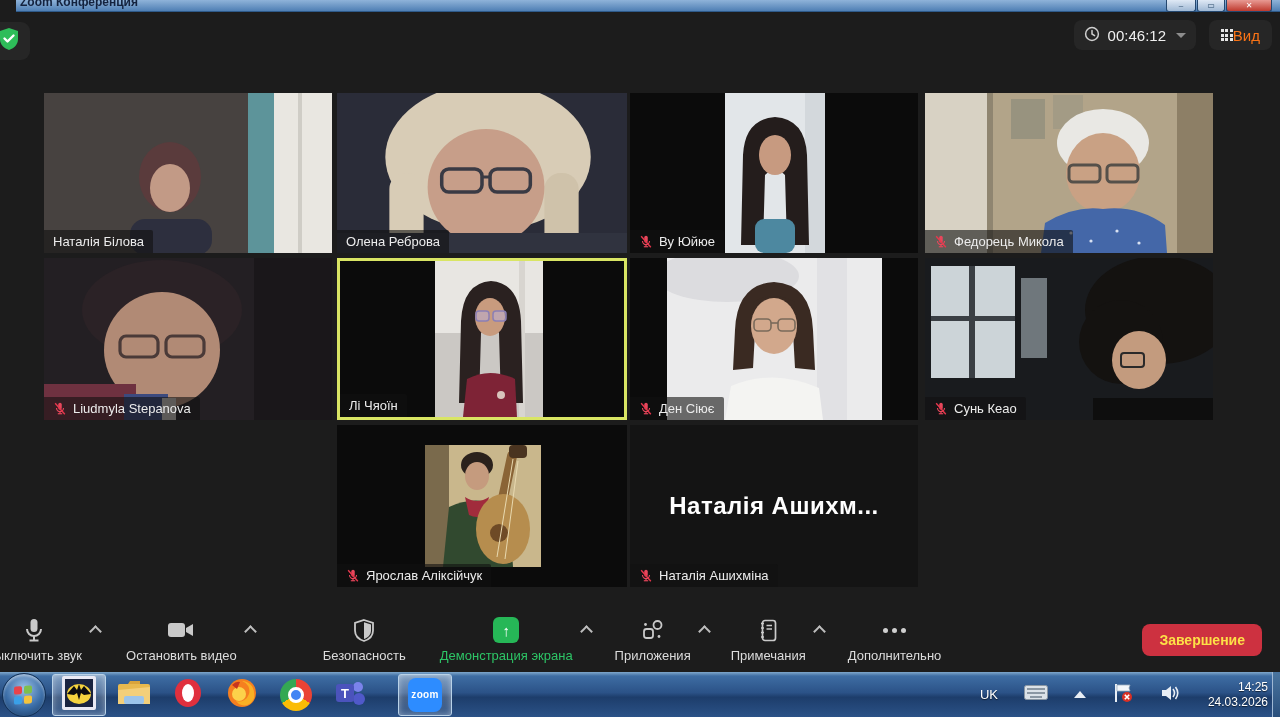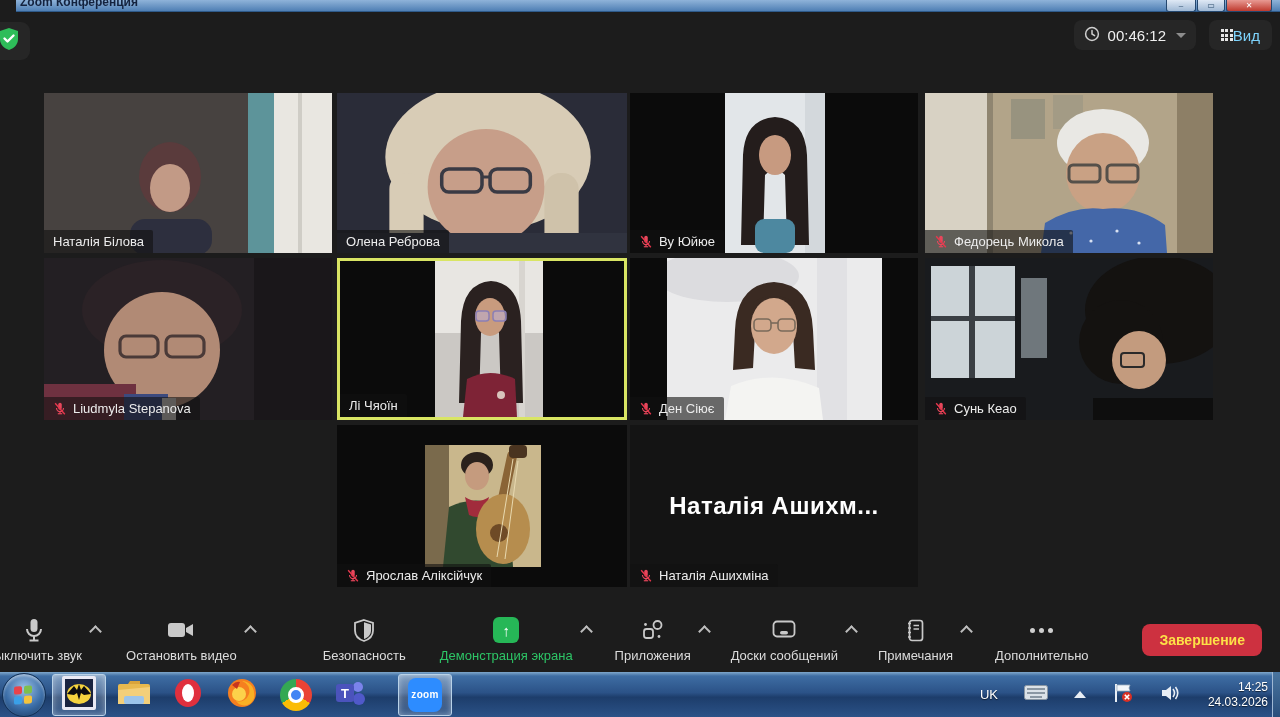--- a/index.html
+++ b/index.html
@@ -18,21 +18,21 @@
   .wb.close{width:44px;background:linear-gradient(#e89a93,#bf3a2e);color:#fff;}
 
   
   .shield-btn{position:absolute;left:-12px;top:22px;width:42px;height:38px;background:#262626;
               border-radius:9px;display:flex;align-items:center;justify-content:center;}
   .timer{position:absolute;top:20px;right:84px;height:30px;background:#262626;border-radius:8px;
          display:flex;align-items:center;gap:8px;padding:0 10px;color:#f0f0f0;font-size:15px;}
   .caret-down{width:0;height:0;border-left:5px solid transparent;border-right:5px solid transparent;
               border-top:5px solid #8d8d8d;margin-left:2px;}
   .view-btn{position:absolute;top:20px;right:8px;height:30px;background:#262626;border-radius:8px;
-            display:flex;align-items:center;padding:0 12px;color:#7dd3fc;font-size:15px;}
+            display:flex;align-items:center;padding:0 12px;color:#f97316;font-size:15px;}
   .grid-ico{display:grid;grid-template-columns:repeat(3,3px);grid-template-rows:repeat(3,3px);gap:1.5px;}
   .grid-ico span{background:#e6e6e6;display:block;}
 
   
   .tile{position:absolute;background:#0b0b0b;overflow:hidden;box-sizing:border-box;}
   .tile svg{display:block;}
   .tile.active{border:3px solid #d9e564;}
   .t1{left:44px;top:93px;width:288px;height:160px;}
   .t2{left:337px;top:93px;width:290px;height:160px;}
   .t3{left:630px;top:93px;width:288px;height:160px;}
@@ -463,32 +463,20 @@
               <rect x="2" y="10" width="9" height="9" rx="2.5" fill="none" stroke="#c9c9c9" stroke-width="1.8"></rect>
               <circle cx="3.5" cy="5.5" r="1.4" fill="#c9c9c9"></circle>
               <circle cx="17" cy="17.5" r="1.4" fill="#c9c9c9"></circle>
             </svg>
         </span>
         <span class="tb-label">Приложения</span>
       </div>
       <span class="chev"></span>
     </div>
 
-    <div class="tb-group" style="margin-left:14px">
-      <div class="tb-item">
-        <span class="tb-ico">
-          <svg width="24" height="20" viewBox="0 0 24 20">
-              <rect x="1.5" y="1.5" width="21" height="15" rx="3.5" fill="none" stroke="#c9c9c9" stroke-width="1.8"></rect>
-              <rect x="8" y="11" width="8" height="3.6" rx="1.8" fill="#c9c9c9"></rect>
-            </svg>
-        </span>
-        <span class="tb-label">Доски сообщений</span>
-      </div>
-      <span class="chev"></span>
-    </div>
 
     <div class="tb-group" style="margin-left:14px">
       <div class="tb-item">
         <span class="tb-ico">
           <svg width="18" height="23" viewBox="0 0 18 23">
               <rect x="3.5" y="1.5" width="13" height="20" rx="2.5" fill="none" stroke="#c9c9c9" stroke-width="1.7"></rect>
               <line x1="7.5" y1="6.5" x2="13" y2="6.5" stroke="#c9c9c9" stroke-width="1.5"></line>
               <line x1="7.5" y1="10" x2="13" y2="10" stroke="#c9c9c9" stroke-width="1.5"></line>
               <line x1="2" y1="4.5" x2="5" y2="4.5" stroke="#c9c9c9" stroke-width="1.5"></line>
               <line x1="2" y1="9" x2="5" y2="9" stroke="#c9c9c9" stroke-width="1.5"></line>

